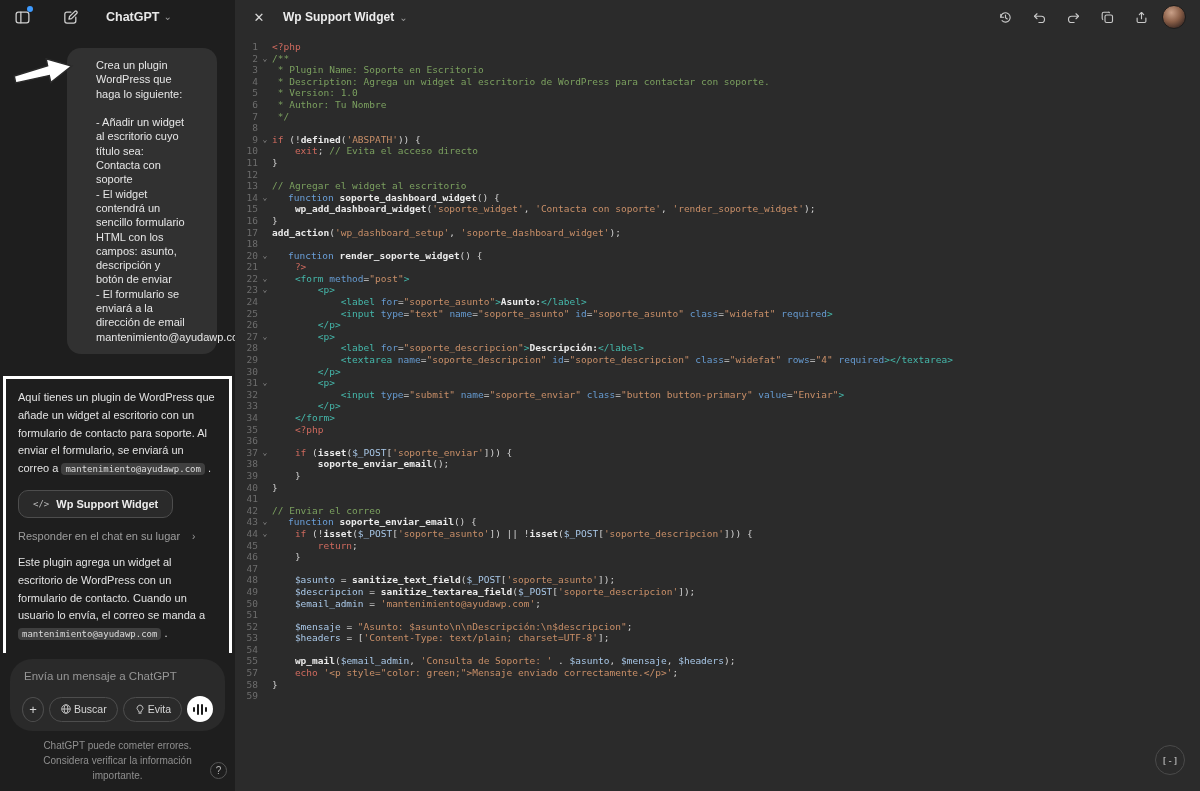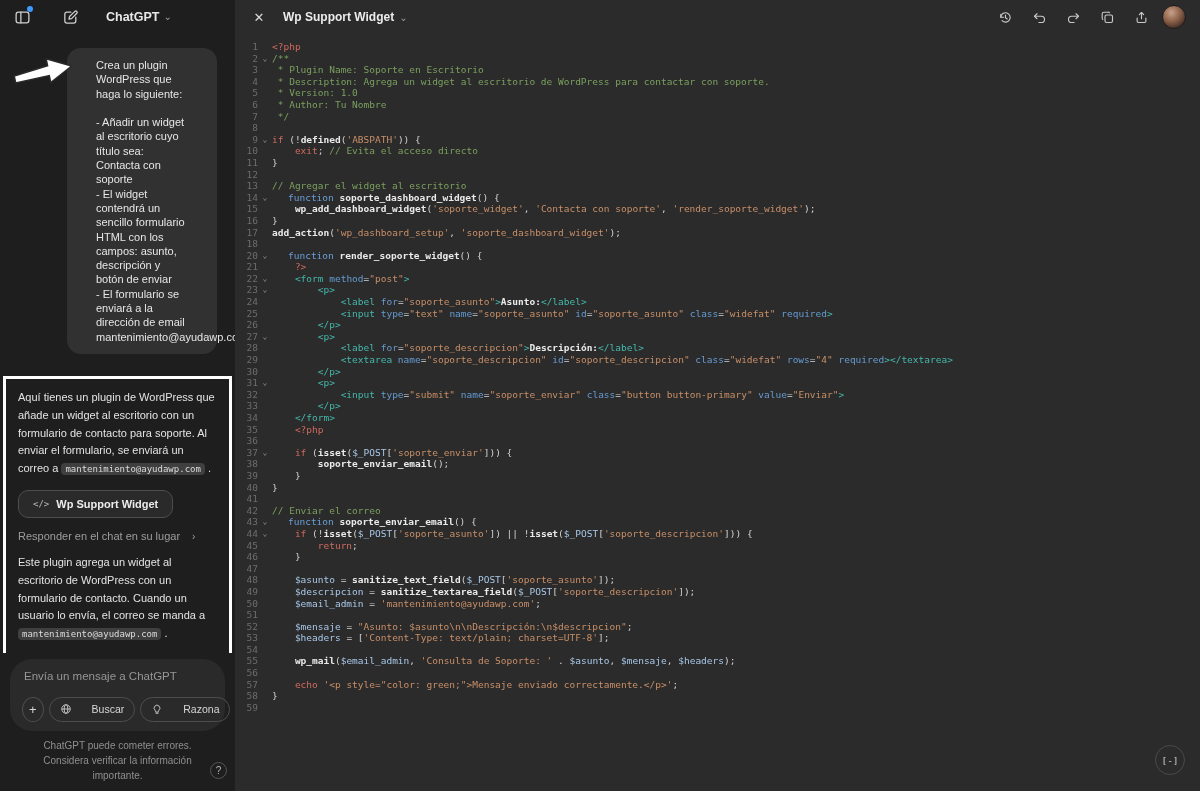--- a/index.html
+++ b/index.html
@@ -40,21 +40,21 @@
   .install-h{margin:4px 0 16px 0;font-size:13.5px;font-weight:700;color:#f0f0f0;}
   ol.steps{margin:0;padding:0 0 0 22px;}
   ol.steps li{font-size:11px;line-height:1.62;color:#e3e3e3;margin-bottom:9px;}
   ol.steps li:last-child{margin-bottom:0;}
 
   .composer{flex:none;margin:6px 10px 0 10px;background:#2a2a2a;border-radius:22px;padding:10px 12px 9px 12px;}
   .composer-ph{font-size:11.5px;color:#969696;margin:1px 0 14px 2px;}
   .composer-row{display:flex;align-items:center;gap:5px;}
   .round-btn{width:25px;height:25px;border-radius:50%;border:1px solid #4d4d4d;background:transparent;
     color:#d6d6d6;font-size:13px;display:inline-flex;align-items:center;justify-content:center;cursor:pointer;}
-  .pill{display:inline-flex;align-items:center;gap:20px;height:25px;padding:0 10px;border-radius:14px;
+  .pill{display:inline-flex;align-items:center;gap:2px;height:25px;padding:0 10px;border-radius:14px;
     border:1px solid #4d4d4d;background:transparent;color:#d6d6d6;font-size:10.5px;cursor:pointer;font-family:inherit;}
   .voice-btn{margin-left:auto;width:26px;height:26px;border-radius:50%;background:#ffffff;border:none;
     display:inline-flex;align-items:center;justify-content:center;gap:1.5px;cursor:pointer;}
   .voice-btn i{display:block;width:2.5px;border-radius:2px;background:#1a1a1a;}
 
   .chat-footer{flex:none;position:relative;padding:7px 26px 8px 26px;}
   .footer-text{font-size:10px;line-height:1.5;color:#8f8f8f;text-align:center;}
   .help-btn{position:absolute;right:8px;bottom:12px;width:17px;height:17px;border-radius:50%;
     border:1px solid #565656;color:#b5b5b5;font-size:10px;display:flex;align-items:center;justify-content:center;cursor:pointer;}
 
@@ -168,21 +168,21 @@
               <ellipse cx="12" cy="12" rx="3.8" ry="8.5"></ellipse>
               <line x1="3.5" y1="12" x2="20.5" y2="12"></line>
           </svg>
           <span>Buscar</span>
         </button>
         <button class="pill">
           <svg class="ic" width="12" height="12" viewBox="0 0 24 24" fill="none" stroke="#d6d6d6" stroke-width="1.7" stroke-linecap="round">
             <path d="M9.5 17.5c0-1.2-.4-2-1.3-2.9a5.8 5.8 0 1 1 7.6 0c-.9.9-1.3 1.7-1.3 2.9z"></path>
               <path d="M9.8 20.5h4.4"></path>
           </svg>
-          <span>Razona</span>
+          <span>Evita</span>
         </button>
         <button class="voice-btn">
           <i style="height:5px"></i>
             <i style="height:11px"></i>
             <i style="height:11px"></i>
             <i style="height:5px"></i>
         </button>
       </div>
     </div>
 
@@ -286,21 +286,20 @@
         <div class="cl"><span class="ln">46</span><span class="fold"></span><span class="src"><span class="tk-p">    }</span></span></div>
         <div class="cl"><span class="ln">47</span><span class="fold"></span><span class="src"></span></div>
         <div class="cl"><span class="ln">48</span><span class="fold"></span><span class="src"><span class="tk-p">    </span><span class="tk-v">$asunto</span><span class="tk-p"> = </span><span class="tk-fn">sanitize_text_field</span><span class="tk-p">(</span><span class="tk-v">$_POST</span><span class="tk-p">[</span><span class="tk-s">'soporte_asunto'</span><span class="tk-p">]);</span></span></div>
         <div class="cl"><span class="ln">49</span><span class="fold"></span><span class="src"><span class="tk-p">    </span><span class="tk-v">$descripcion</span><span class="tk-p"> = </span><span class="tk-fn">sanitize_textarea_field</span><span class="tk-p">(</span><span class="tk-v">$_POST</span><span class="tk-p">[</span><span class="tk-s">'soporte_descripcion'</span><span class="tk-p">]);</span></span></div>
         <div class="cl"><span class="ln">50</span><span class="fold"></span><span class="src"><span class="tk-p">    </span><span class="tk-v">$email_admin</span><span class="tk-p"> = </span><span class="tk-s">'mantenimiento@ayudawp.com'</span><span class="tk-p">;</span></span></div>
         <div class="cl"><span class="ln">51</span><span class="fold"></span><span class="src"></span></div>
         <div class="cl"><span class="ln">52</span><span class="fold"></span><span class="src"><span class="tk-p">    </span><span class="tk-v">$mensaje</span><span class="tk-p"> = </span><span class="tk-s">"Asunto: $asunto\n\nDescripción:\n$descripcion"</span><span class="tk-p">;</span></span></div>
         <div class="cl"><span class="ln">53</span><span class="fold"></span><span class="src"><span class="tk-p">    </span><span class="tk-v">$headers</span><span class="tk-p"> = [</span><span class="tk-s">'Content-Type: text/plain; charset=UTF-8'</span><span class="tk-p">];</span></span></div>
         <div class="cl"><span class="ln">54</span><span class="fold"></span><span class="src"></span></div>
         <div class="cl"><span class="ln">55</span><span class="fold"></span><span class="src"><span class="tk-p">    </span><span class="tk-fn">wp_mail</span><span class="tk-p">(</span><span class="tk-v">$email_admin</span><span class="tk-p">, </span><span class="tk-s">'Consulta de Soporte: '</span><span class="tk-p"> . </span><span class="tk-v">$asunto</span><span class="tk-p">, </span><span class="tk-v">$mensaje</span><span class="tk-p">, </span><span class="tk-v">$headers</span><span class="tk-p">);</span></span></div>
-        <div class="cl"><span class="ln">56</span><span class="fold"></span><span class="src"></span></div>
         <div class="cl"><span class="ln">57</span><span class="fold"></span><span class="src"><span class="tk-p">    </span><span class="tk-k">echo</span><span class="tk-p"> </span><span class="tk-s">'&lt;p style="color: green;"&gt;Mensaje enviado correctamente.&lt;/p&gt;'</span><span class="tk-p">;</span></span></div>
         <div class="cl"><span class="ln">58</span><span class="fold"></span><span class="src"><span class="tk-p">}</span></span></div>
         <div class="cl"><span class="ln">59</span><span class="fold"></span><span class="src"></span></div>
       </div>
 
     <button class="console-btn">[-]</button>
 
   </main>
 
 </div>

